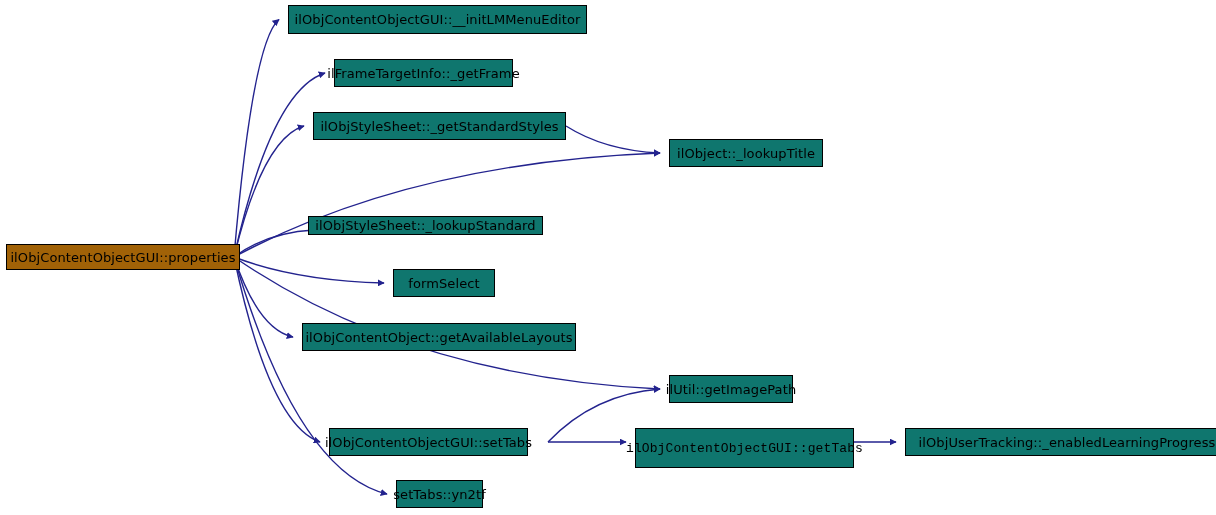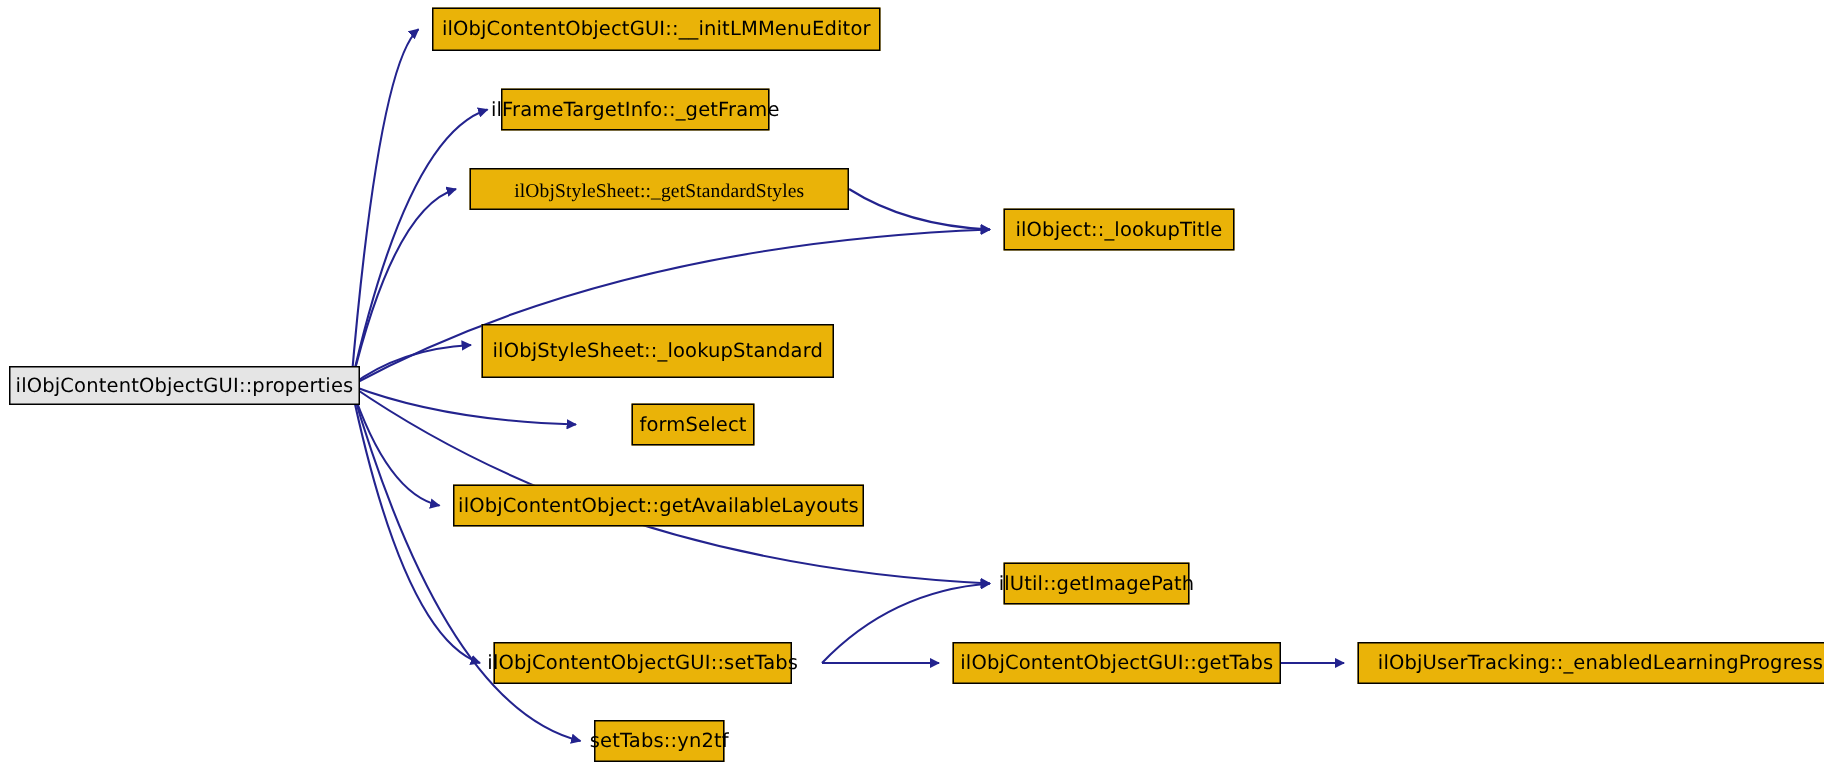--- a/index.html
+++ b/index.html
@@ -23,30 +23,30 @@
     height: 515px;
     pointer-events: none;
   }
   .node {
     position: absolute;
     box-sizing: border-box;
     display: flex;
     align-items: center;
     justify-content: center;
     border: 1px solid #000000;
-    background: #eab308;
+    background: #0f766e;
     color: #000000;
     font-size: 13px;
     line-height: 1;
     white-space: nowrap;
     letter-spacing: 0.1px;
     z-index: 2;
   }
   .node.highlight {
-    background: #e5e5e5;
+    background: #a16207;
     border: 1px solid #000000;
   }
   .node-label {
     display: block;
     padding: 0 7px;
   }
 </style>
 </head>
 <body>
 
@@ -79,42 +79,42 @@
   <div id="nodes">
       <div class="node highlight" style="left: 6px; top: 244px; width: 234px; height: 26px;">
         <span class="node-label">ilObjContentObjectGUI::properties</span>
       </div>
       <div class="node" style="left: 288px; top: 5px; width: 299px; height: 29px;">
         <span class="node-label">ilObjContentObjectGUI::__initLMMenuEditor</span>
       </div>
       <div class="node" style="left: 334px; top: 59px; width: 179px; height: 28px;">
         <span class="node-label">ilFrameTargetInfo::_getFrame</span>
       </div>
-      <div class="node" style="left: 313px; top: 112px; width: 253px; height: 28px; font-family: Liberation Serif, serif;">
+      <div class="node" style="left: 313px; top: 112px; width: 253px; height: 28px;">
         <span class="node-label">ilObjStyleSheet::_getStandardStyles</span>
       </div>
       <div class="node" style="left: 669px; top: 139px; width: 154px; height: 28px;">
         <span class="node-label">ilObject::_lookupTitle</span>
       </div>
-      <div class="node" style="left: 321px; top: 216px; width: 235px; height: 36px;">
+      <div class="node" style="left: 308px; top: 216px; width: 235px; height: 19px;">
         <span class="node-label">ilObjStyleSheet::_lookupStandard</span>
       </div>
-      <div class="node" style="left: 393px; top: 269px; width: 82px; height: 28px; margin-left: 28px;">
+      <div class="node" style="left: 393px; top: 269px; width: 102px; height: 28px;">
         <span class="node-label">formSelect</span>
       </div>
       <div class="node" style="left: 302px; top: 323px; width: 274px; height: 28px;">
         <span class="node-label">ilObjContentObject::getAvailableLayouts</span>
       </div>
       <div class="node" style="left: 669px; top: 375px; width: 124px; height: 28px;">
         <span class="node-label">ilUtil::getImagePath</span>
       </div>
       <div class="node" style="left: 329px; top: 428px; width: 199px; height: 28px;">
         <span class="node-label">ilObjContentObjectGUI::setTabs</span>
       </div>
-      <div class="node" style="left: 635px; top: 428px; width: 219px; height: 28px;">
+      <div class="node" style="left: 635px; top: 428px; width: 219px; height: 40px; font-family: Liberation Mono, monospace;">
         <span class="node-label">ilObjContentObjectGUI::getTabs</span>
       </div>
       <div class="node" style="left: 905px; top: 428px; width: 324px; height: 28px;">
         <span class="node-label">ilObjUserTracking::_enabledLearningProgress</span>
       </div>
       <div class="node" style="left: 396px; top: 480px; width: 87px; height: 28px;">
         <span class="node-label">setTabs::yn2tf</span>
       </div>
     </div>
 

